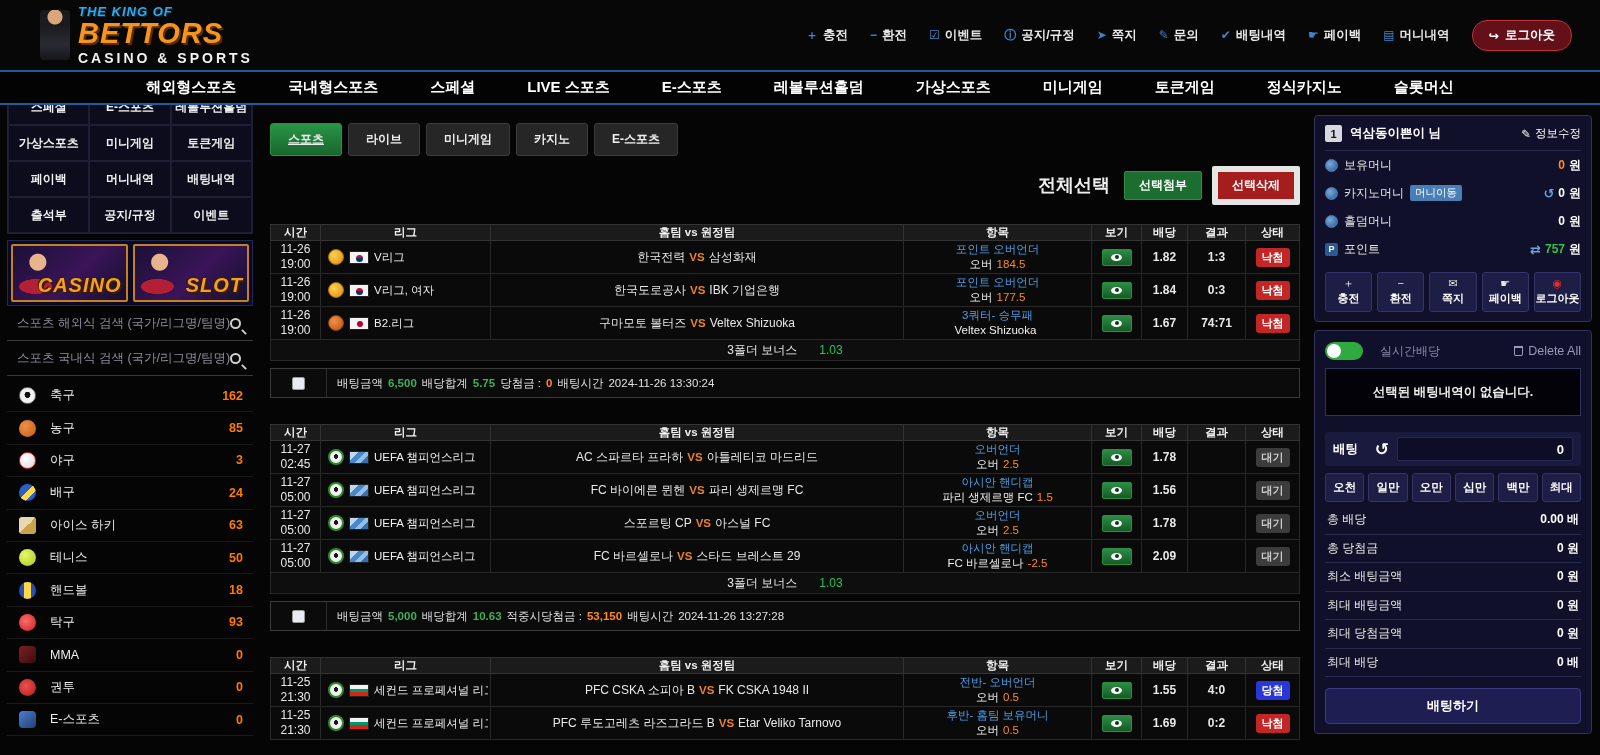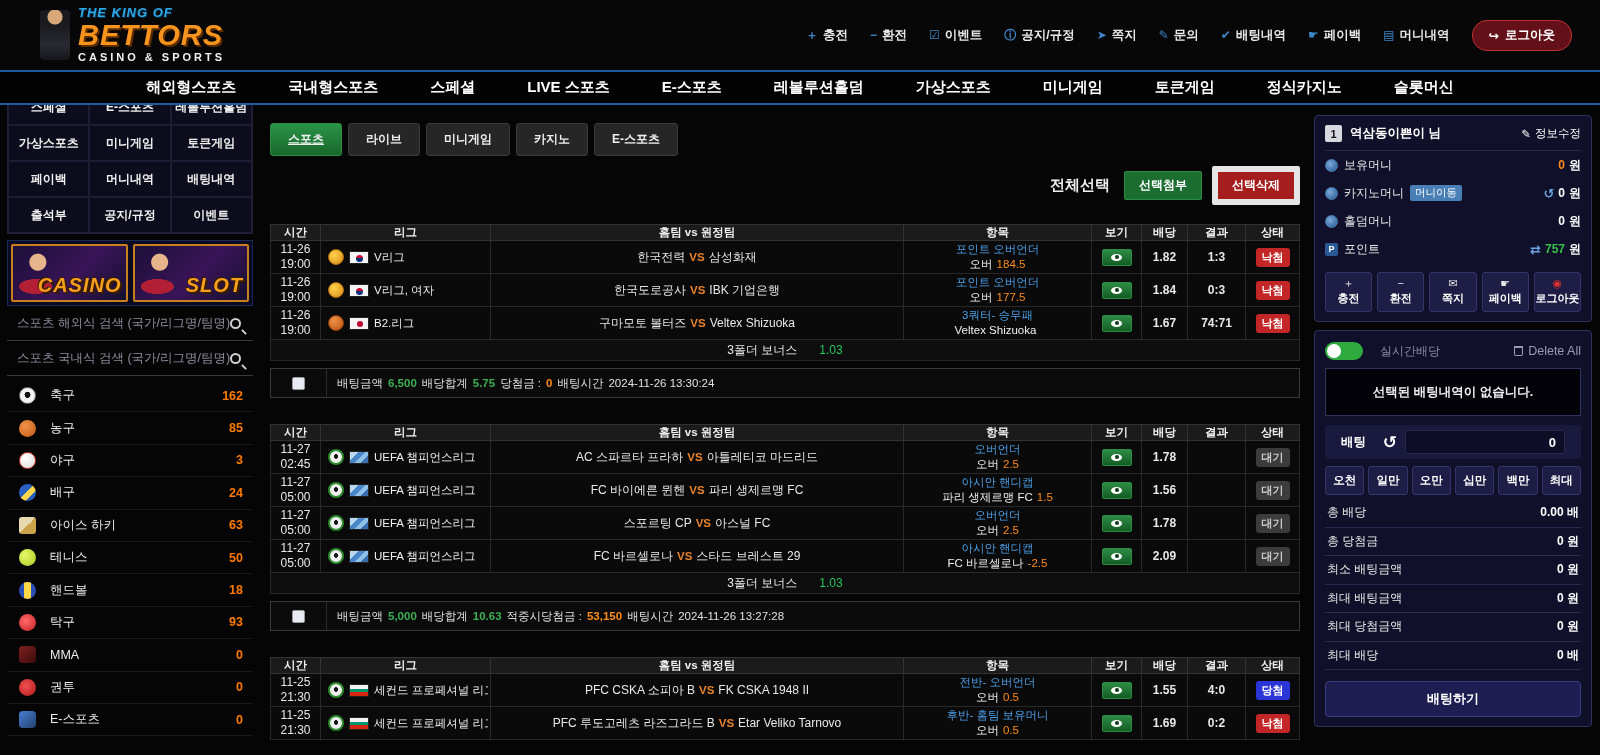--- a/index.html
+++ b/index.html
@@ -8,21 +8,21 @@
 
   
   .top-header { height:70px; background:#070707; display:flex; align-items:center; justify-content:space-between; padding:0 28px 0 40px; }
   .logo { display:flex; align-items:center; gap:8px; }
   .logo-char { width:30px; height:50px; border-radius:4px;
     background: radial-gradient(circle at 50% 14%, #d8a77a 0 7px, rgba(0,0,0,0) 8px),
                 linear-gradient(180deg,#1a1a1f 0 30%, #2a2a33 70%, #15151a); }
   .logo-text { display:flex; flex-direction:column; line-height:1.05; }
   .logo-top { color:#2fa8e8; font-style:italic; font-weight:bold; font-size:13px; letter-spacing:1px; text-shadow:1px 1px 0 #07344f; }
   .logo-name { color:#f7941d; font-style:italic; font-weight:800; font-size:29px; letter-spacing:1px; text-shadow:2px 2px 0 #5a2c00; }
-  .logo-sub { color:#f2f2f2; font-size:11px; font-weight:bold; letter-spacing:3px; margin-top:2px; }
+  .logo-sub { color:#f2f2f2; font-size:14px; font-weight:bold; letter-spacing:3px; margin-top:2px; }
   .util-menu { display:flex; align-items:center; gap:22px; }
   .util-item { display:flex; align-items:center; gap:5px; font-size:12.5px; font-weight:bold; color:#e8e8e8; cursor:pointer; }
   .util-item .uico { color:#3f86c9; font-size:12px; }
   .logout-pill { display:flex; align-items:center; gap:6px; background:#641019; border:1px solid #b33; border-radius:15px;
     padding:6px 16px; color:#fff; font-size:12.5px; font-weight:bold; cursor:pointer; }
   .logout-pill .uico { color:#fff; }
 
   
   .main-nav { height:35px; background:#030303; border-top:2px solid #1d5c9e; border-bottom:2px solid #1d5c9e;
     display:flex; align-items:center; justify-content:center; gap:52px; }
@@ -66,21 +66,21 @@
   .sport-dot[data-sport="boxing"]      { background:radial-gradient(circle at 40% 40%, #f05050, #b01818); }
   .sport-dot[data-sport="darts"]       { background:radial-gradient(circle,#fff 0 22%, #d22 24% 46%, #fff 48% 68%, #d22 70%); }
   .sport-dot[data-sport="esports"]     { background:linear-gradient(135deg,#4a7fd4,#23406e); border-radius:4px; }
 
   
   .tab-row { display:flex; gap:6px; margin-top:18px; }
   .ftab { padding:7px 17px; background:#262626; border:1px solid #3c3c3c; border-radius:3px;
     color:#eee; font-size:12px; font-weight:bold; cursor:pointer; }
   .ftab.active { background:linear-gradient(180deg,#2a9447,#17672c); border-color:#2e8c44; text-decoration:underline; }
   .action-row { display:flex; justify-content:flex-end; align-items:center; gap:10px; margin-top:16px; height:26px; }
-  .select-all { color:#eee; font-size:15px; font-weight:bold; margin-right:4px; }
+  .select-all { color:#eee; font-size:18px; font-weight:bold; margin-right:4px; }
   .btn-attach { background:#1c6e30; border:1px solid #2c8c44; color:#fff; font-size:12px; font-weight:bold; padding:5px 14px; border-radius:2px; cursor:pointer; }
   .btn-del { background:#a51d1d; border:6px solid #e5e5e5; color:#fff; font-size:12px; font-weight:bold; padding:5px 14px; border-radius:2px; cursor:pointer; }
 
   table.bets { width:100%; border-collapse:collapse; margin-top:26px; border:1px solid #3a3a3a; background:#0a0a0a; table-layout:fixed; }
   table.bets th { background:#1b1b1b; border:1px solid #333; height:16px; font-size:11.5px; color:#f0f0f0; font-weight:bold; }
   table.bets td { border:1px solid #282828; height:31px; text-align:center; vertical-align:middle; font-size:12px; color:#e8e8e8; padding:1px 2px; }
   .w-time{width:50px} .w-league{width:170px} .w-pick{width:188px} .w-view{width:50px} .w-odds{width:46px} .w-result{width:58px} .w-status{width:54px}
   .c-time { font-size:11px; color:#ddd; line-height:1.25; }
   .c-league { text-align:left !important; }
   .league-inner { display:flex; align-items:center; gap:5px; padding-left:5px; }
@@ -146,21 +146,21 @@
 
   .slip-panel { margin-top:8px; }
   .toggle-row { display:flex; align-items:center; gap:17px; padding:2px 0 8px; }
   .toggle { width:38px; height:18px; background:#2faa3e; border-radius:10px; position:relative; cursor:pointer; flex:none; }
   .toggle::before { content:""; position:absolute; left:2px; top:2px; width:14px; height:14px; background:#fff; border-radius:50%; }
   .toggle-lbl { flex:1; color:#8888a8; font-size:12px; }
   .delete-all { color:#9a9ab8; font-size:12.5px; display:flex; align-items:center; gap:5px; cursor:pointer; }
   .trash-ic { width:9px; height:10px; border:1px solid #9a9ab8; border-top:2px solid #9a9ab8; border-radius:0 0 2px 2px; }
   .empty-box { background:#020208; border:1px solid #32325e; height:48px; display:flex; align-items:center; justify-content:center;
     color:#f0f0f0; font-size:12.5px; font-weight:bold; }
-  .bet-input-row { display:flex; align-items:center; gap:8px; background:#1a1a3e; border-radius:3px; margin-top:9px; padding:5px 16px; }
+  .bet-input-row { display:flex; align-items:center; gap:8px; background:#1a1a3e; border-radius:3px; margin-top:16px; padding:5px 8px; }
   .bet-lbl { color:#fff; font-size:12.5px; font-weight:bold; width:34px; }
   .refresh-ic { color:#fff; font-size:17px; font-weight:bold; cursor:pointer; }
   .bet-input { flex:1; background:#0d0d28; border:1px solid #28284e; border-radius:2px; height:24px; color:#fff;
     font-size:13px; font-weight:bold; text-align:right; padding:0 8px; display:flex; align-items:center; justify-content:flex-end; }
   .amount-row { display:flex; gap:4px; margin-top:7px; }
   .amt-btn { flex:1; height:29px; background:#1d1d45; border:1px solid #34346a; border-radius:3px; color:#fff;
     font-size:11.5px; font-weight:bold; display:flex; align-items:center; justify-content:center; cursor:pointer; }
   .info-rows { margin-top:4px; }
   .info-row { display:flex; justify-content:space-between; align-items:center; height:28.5px; border-bottom:1px solid #2a2a50;
     font-size:12px; color:#e8e8e8; padding:0 2px; }

